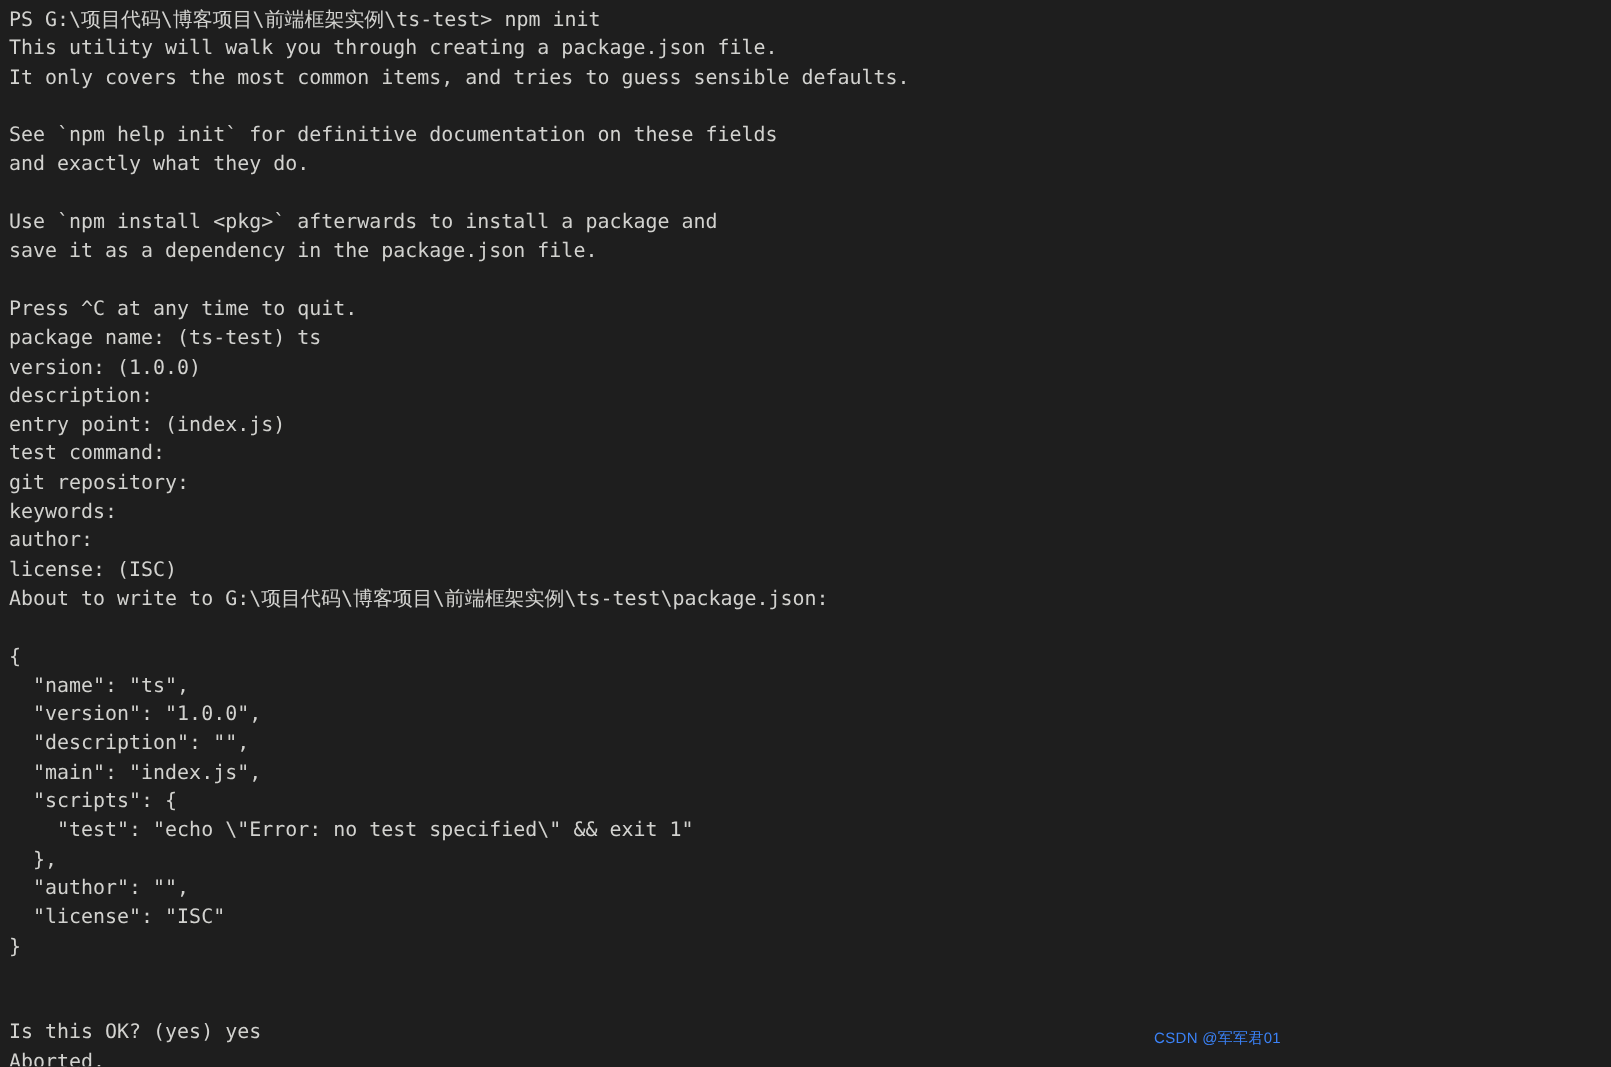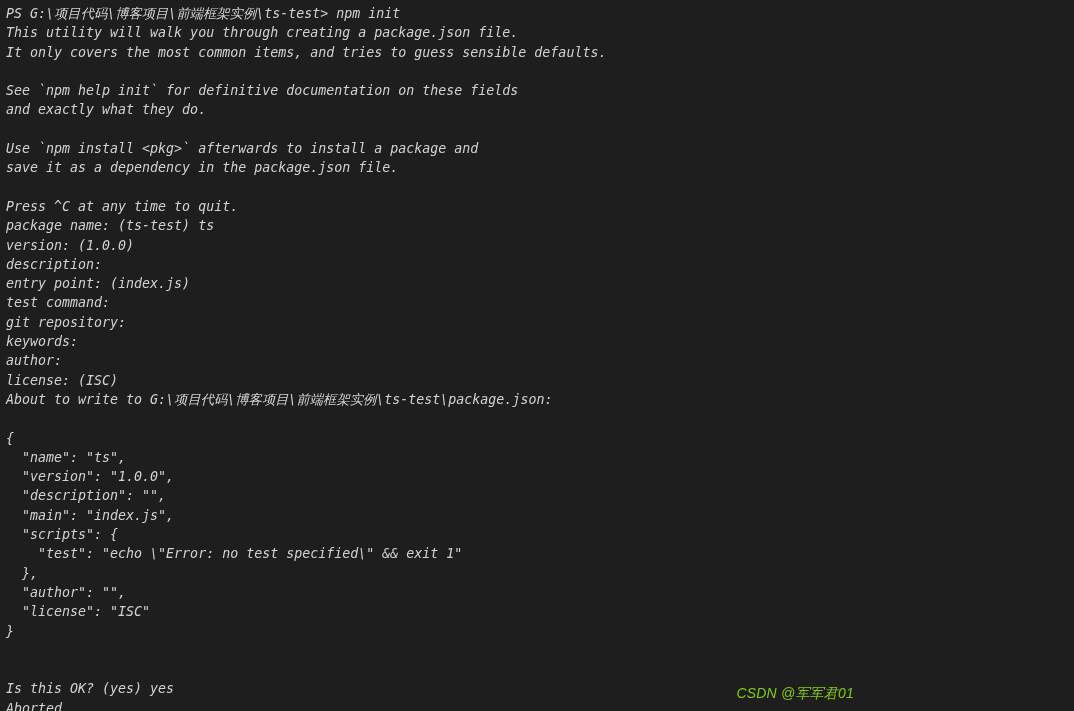--- a/index.html
+++ b/index.html
@@ -10,21 +10,20 @@
   #terminal {
     position: relative;
     width: 866px;
     height: 711px;
     background: #1e1e1e;
     overflow: hidden;
     font-family: "DejaVu Sans Mono", "Liberation Mono", monospace;
     font-size: 13.3px;
     line-height: 19.3px;
     color: #d2d2cf;
-    font-style: italic;
     -webkit-font-smoothing: antialiased;
   }
   #console-output {
     position: absolute;
     left: 6px;
     top: 4px;
     right: 0;
     margin: 0;
     padding: 0;
     white-space: pre;
@@ -40,23 +39,23 @@
     white-space: pre;
   }
   .line.blank {
     height: 19.3px;
   }
   #watermark {
     position: absolute;
     right: 12px;
     bottom: 8px;
     font-family: "Liberation Sans", "DejaVu Sans", sans-serif;
-    font-size: 14px;
+    font-size: 10px;
     line-height: 20px;
-    color: #84cc16;
+    color: #3b82f6;
     letter-spacing: 0.2px;
     user-select: none;
     white-space: pre;
   }
 </style>
 </head>
 <body>
 
 <div id="terminal">
   <pre id="console-output"><span class="line">PS G:\项目代码\博客项目\前端框架实例\ts-test&gt; npm init</span><span class="line">This utility will walk you through creating a package.json file.</span><span class="line">It only covers the most common items, and tries to guess sensible defaults.</span><span class="line blank">&nbsp;</span><span class="line">See `npm help init` for definitive documentation on these fields</span><span class="line">and exactly what they do.</span><span class="line blank">&nbsp;</span><span class="line">Use `npm install &lt;pkg&gt;` afterwards to install a package and</span><span class="line">save it as a dependency in the package.json file.</span><span class="line blank">&nbsp;</span><span class="line">Press ^C at any time to quit.</span><span class="line">package name: (ts-test) ts</span><span class="line">version: (1.0.0)</span><span class="line">description:</span><span class="line">entry point: (index.js)</span><span class="line">test command:</span><span class="line">git repository:</span><span class="line">keywords:</span><span class="line">author:</span><span class="line">license: (ISC)</span><span class="line">About to write to G:\项目代码\博客项目\前端框架实例\ts-test\package.json:</span><span class="line blank">&nbsp;</span><span class="line">{</span><span class="line">  "name": "ts",</span><span class="line">  "version": "1.0.0",</span><span class="line">  "description": "",</span><span class="line">  "main": "index.js",</span><span class="line">  "scripts": {</span><span class="line">    "test": "echo \"Error: no test specified\" &amp;&amp; exit 1"</span><span class="line">  },</span><span class="line">  "author": "",</span><span class="line">  "license": "ISC"</span><span class="line">}</span><span class="line blank">&nbsp;</span><span class="line blank">&nbsp;</span><span class="line">Is this OK? (yes) yes</span><span class="line">Aborted.</span></pre>

